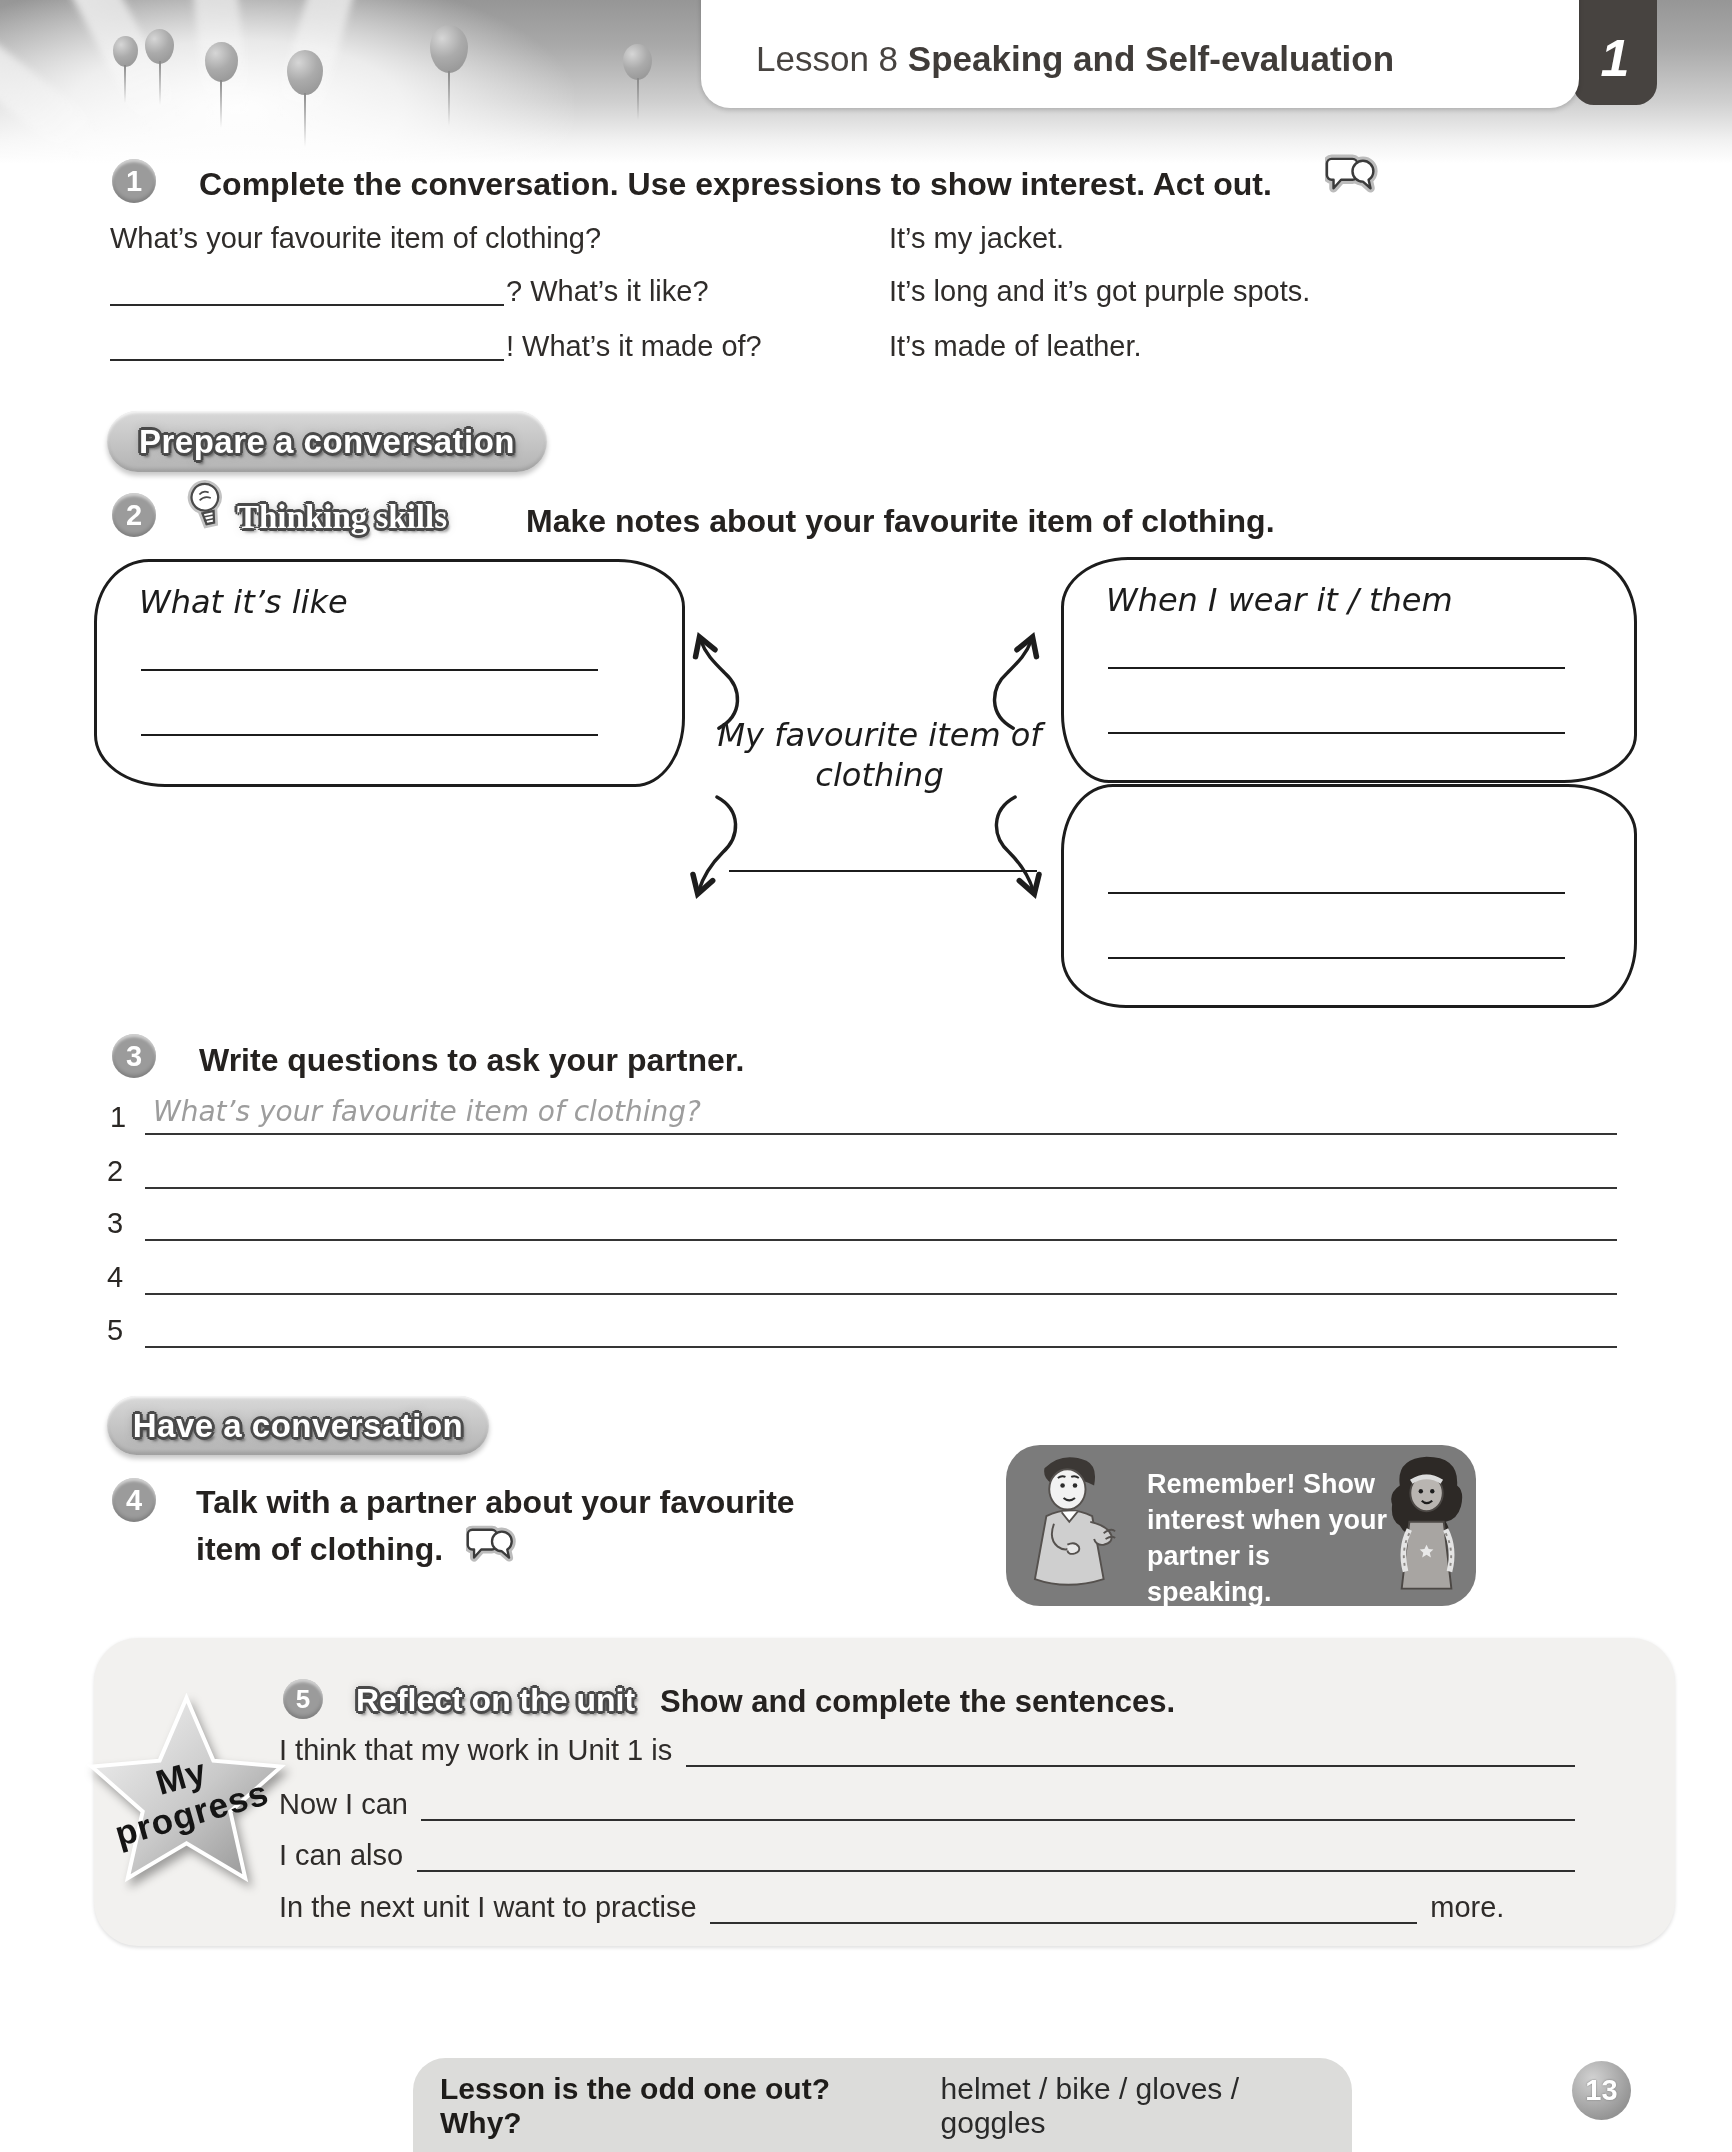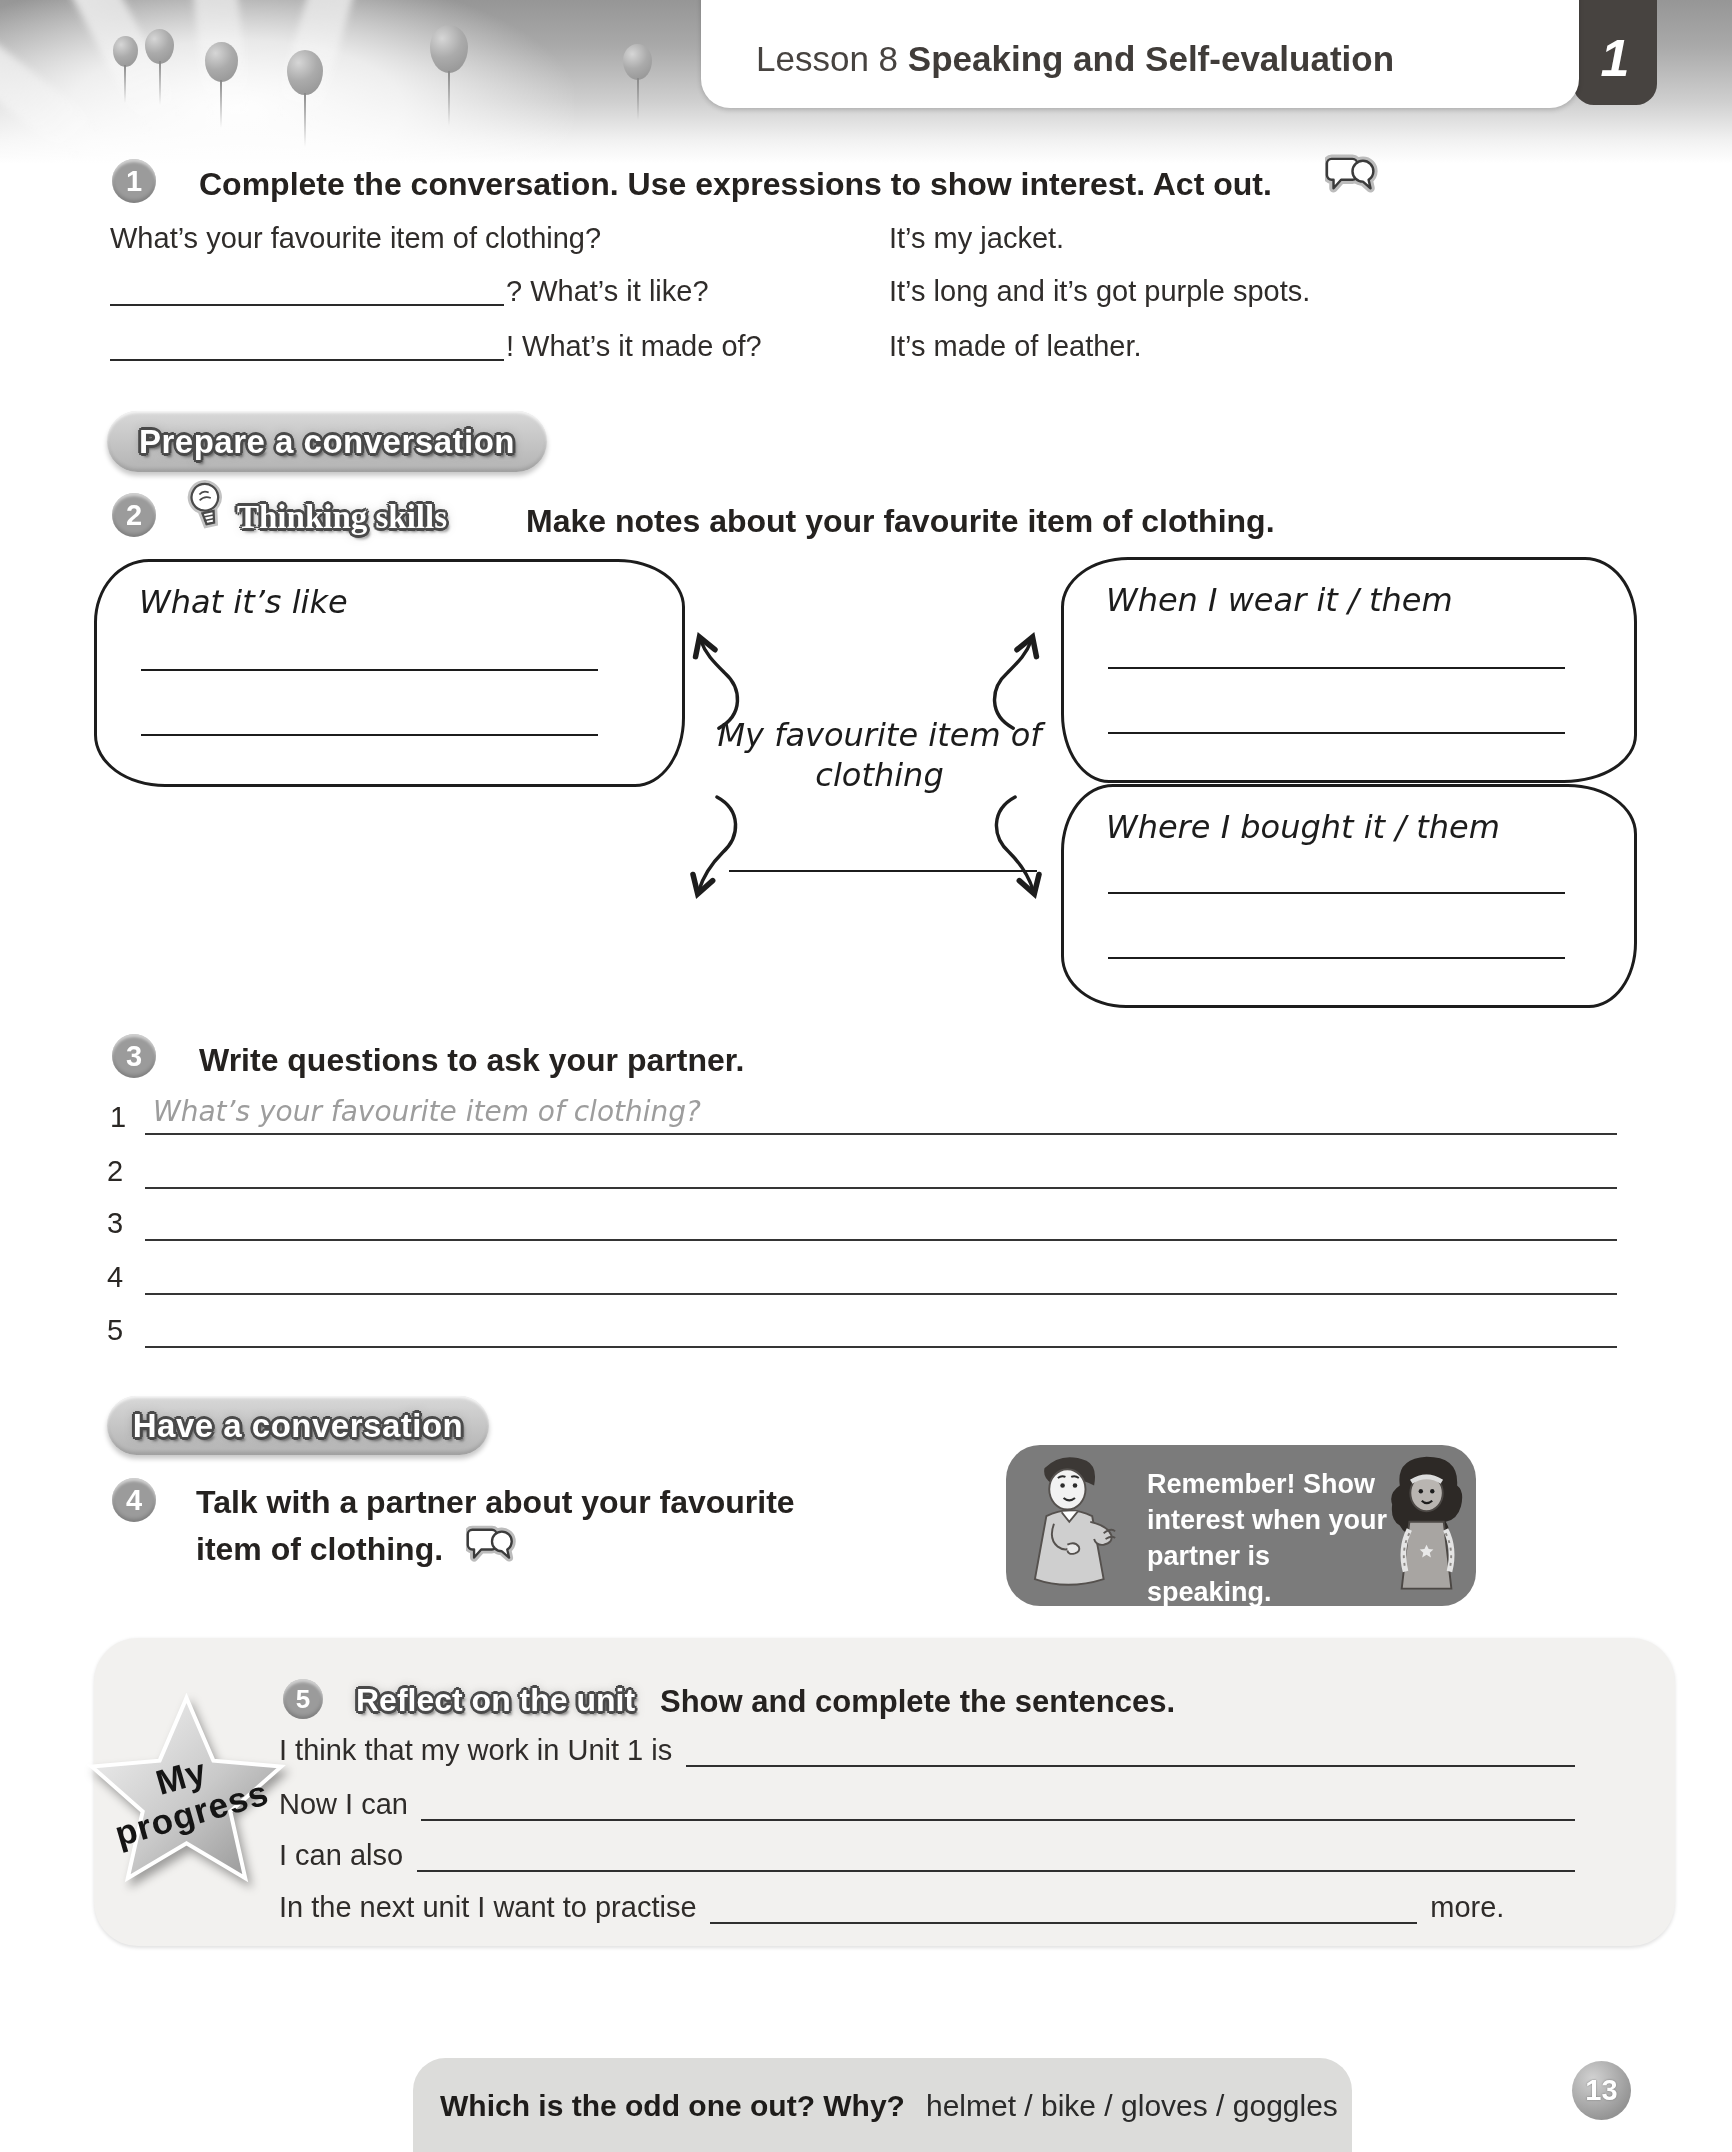--- a/index.html
+++ b/index.html
@@ -165,21 +165,20 @@
     <div class="blabel hand">What it’s like</div>
     <div class="bline" style="left:44px;top:107px;width:457px;"></div>
     <div class="bline" style="left:44px;top:172px;width:457px;"></div>
   </div>
   <div class="abs bubble" style="left:1061px;top:557px;width:570px;height:220px;border-radius:67px 52px 73px 48px / 50px 65px 48px 69px;">
     <div class="blabel hand">When I wear it / them</div>
     <div class="bline" style="left:44px;top:107px;width:457px;"></div>
     <div class="bline" style="left:44px;top:172px;width:457px;"></div>
   </div>
   <div class="abs bubble" style="left:1061px;top:784px;width:570px;height:218px;border-radius:52px 69px 48px 65px / 67px 50px 65px 52px;">
-    <div class="blabel hand">Where I bought it / them</div>
     <div class="bline" style="left:44px;top:105px;width:457px;"></div>
     <div class="bline" style="left:44px;top:170px;width:457px;"></div>
   </div>
 
   <div class="abs hand" style="left:698px;top:715px;width:363px;text-align:center;font-size:32px;line-height:40px;color:#1c1c1c;">
     <div>My favourite item of</div>
     <div>clothing</div>
   </div>
   <div class="abs" style="left:729px;top:841px;width:308px;height:29px;border-bottom:2.5px solid #1c1c1c;"></div>
 
@@ -307,21 +306,21 @@
     <span>I can also</span>
     <span class="grow"></span>
   </div>
   <div class="sentRow" style="left:279px;top:1889px;width:1296px;">
     <span>In the next unit I want to practise</span>
     <span class="grow" style="max-width:707px;"></span>
     <span style="margin-left:13.4px;">more.</span>
   </div>
 
   <div class="abs footerBox">
-    <span style="font-weight:bold;font-size:30px;color:#1e1c1a;">Which is the odd one out? Why?</span>
+    <span style="font-weight:bold;font-size:30px;color:#1e1c1a;">Lesson is the odd one out? Why?</span>
     <span style="font-size:30px;margin-left:21px;color:#2a2a2a;">helmet / bike / gloves / goggles</span>
   </div>
   <div class="abs pageNum">
     <span>13</span>
   </div>
 
 </div>
 
 
 </body></html>

